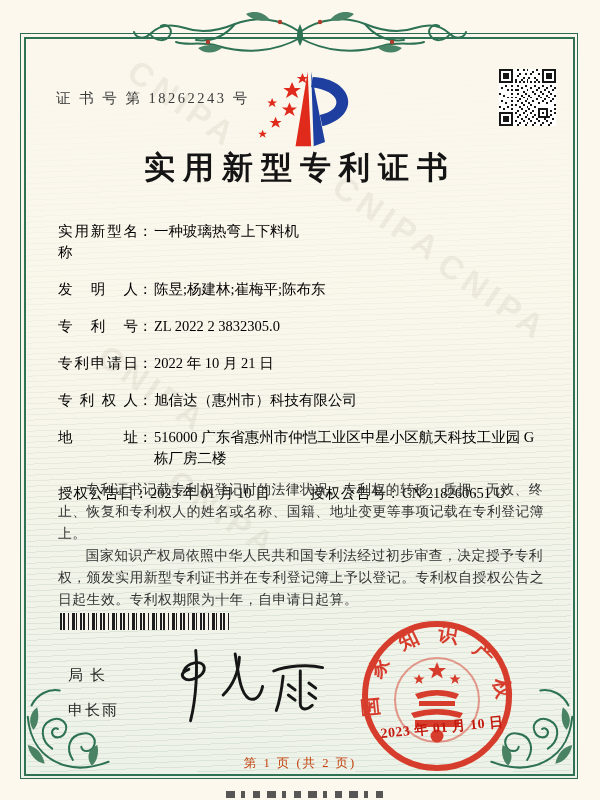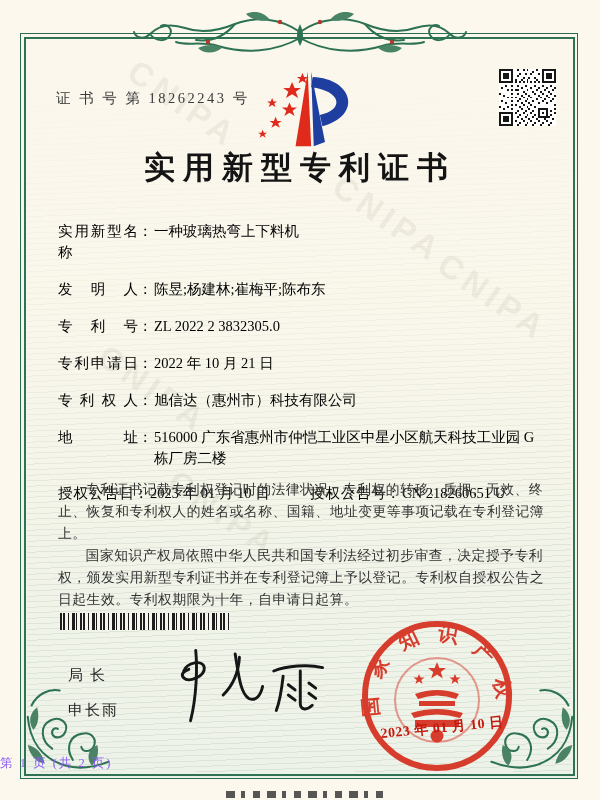--- a/index.html
+++ b/index.html
@@ -66,22 +66,22 @@
     font-family:"Liberation Sans","DejaVu Sans",sans-serif;font-size:15px;color:#1f1f1f;}
   .director .d-title{letter-spacing:7px;}
   .director .d-name{margin-top:16px;letter-spacing:2px;}
   .signature{position:absolute;left:158px;top:642px;width:180px;height:88px;z-index:3;}
   .seal{position:absolute;left:357px;top:616px;width:160px;height:160px;z-index:3;opacity:0.93;}
   .seal-date{
     position:absolute;left:376px;top:719px;width:132px;text-align:center;z-index:4;
     color:#c4190e;font-size:14px;font-weight:700;letter-spacing:0.5px;
     transform:rotate(-5.5deg);white-space:nowrap;
   }
-  .page-footer{position:absolute;left:0;right:0;top:755px;text-align:left;
-    font-size:12.5px;letter-spacing:2px;color:#8b5cf6;z-index:2;}
+  .page-footer{position:absolute;left:0;right:0;top:755px;text-align:center;
+    font-size:12.5px;letter-spacing:2px;color:#c2410c;z-index:2;}
   .cropped-strip{
     position:absolute;left:226px;top:791px;width:162px;height:7px;z-index:2;opacity:0.85;
     background:repeating-linear-gradient(90deg,#3a3a3a 0 9px,transparent 9px 15px,#3a3a3a 15px 19px,transparent 19px 27px,#3a3a3a 27px 34px,transparent 34px 41px);
   }
   
   .orn-top{position:absolute;left:130px;top:8px;width:340px;height:52px;z-index:2;}
   .orn-bl{position:absolute;left:24px;top:681px;width:94px;height:94px;z-index:2;}
   .orn-br{position:absolute;left:482px;top:681px;width:94px;height:94px;z-index:2;transform:scaleX(-1);}
 </style>
 </head>

